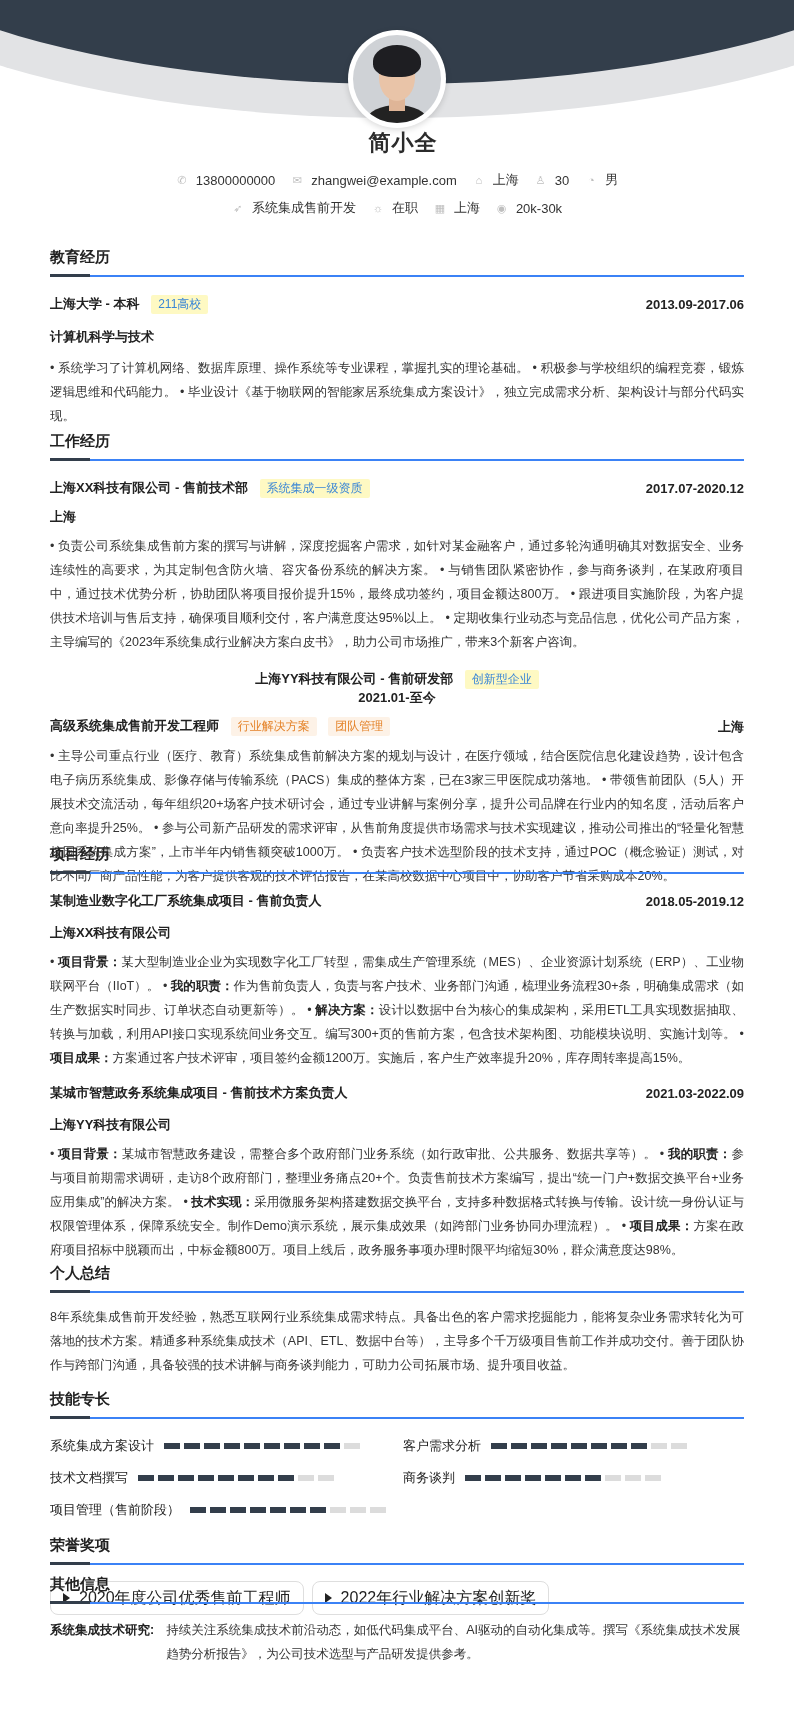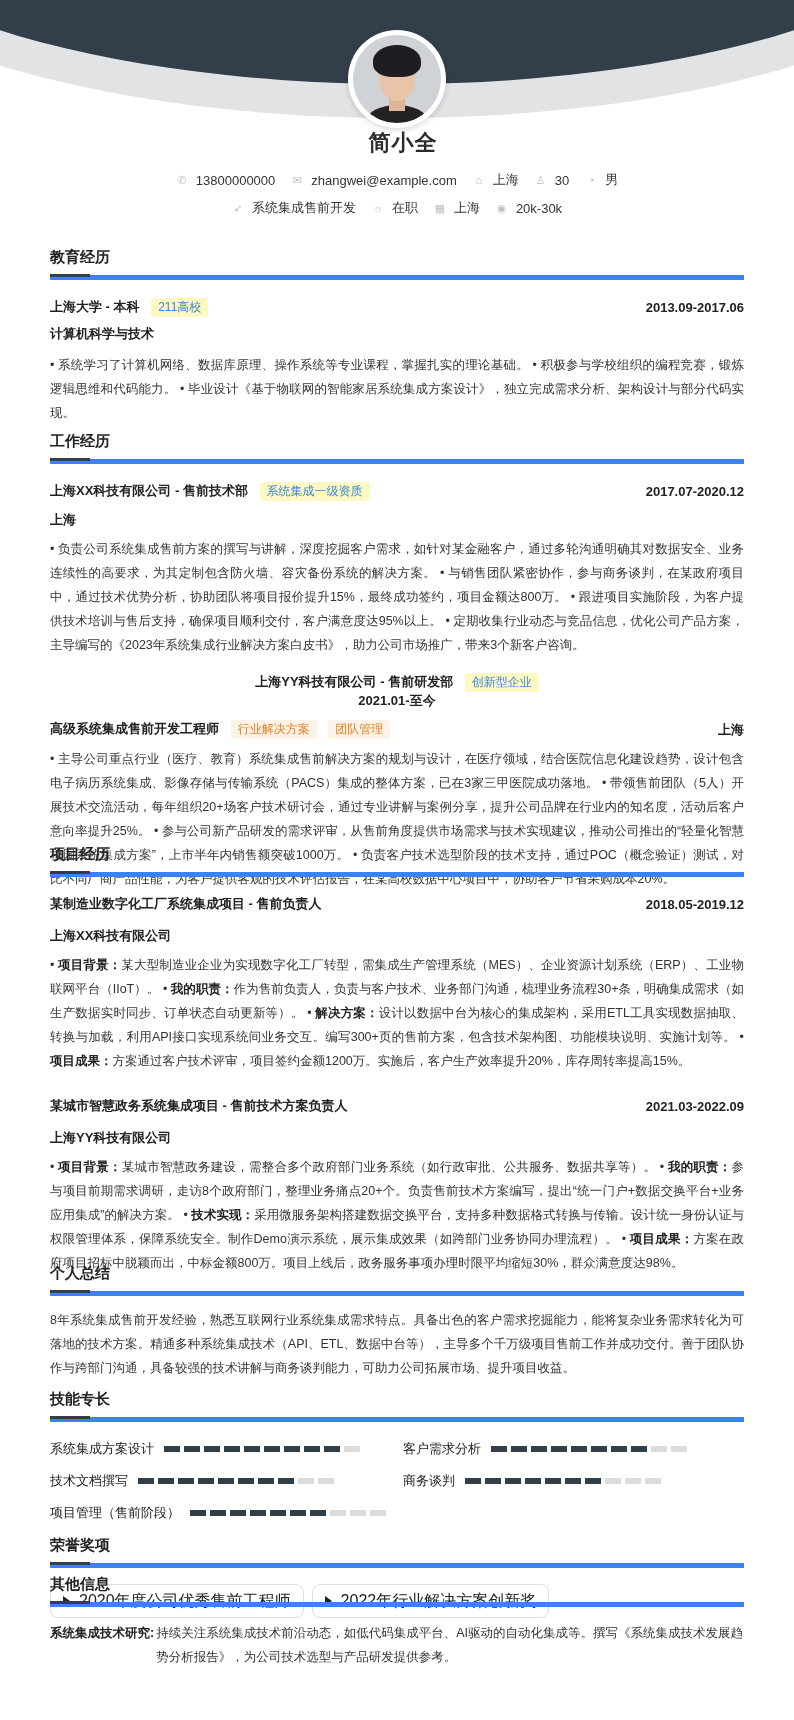--- a/index.html
+++ b/index.html
@@ -19,21 +19,21 @@
 
   .name { position: absolute; top: 128px; left: 0; width: 724px; text-align: center; font-size: 22px; font-weight: bold; color: #2b2b2b; letter-spacing: 1px; margin-left: 41px; }
 
   .info-row { position: absolute; left: 0; width: 794px; display: flex; justify-content: center; align-items: center; font-size: 13px; color: #333; }
   .info-row.r1 { top: 171px; }
   .info-row.r2 { top: 199px; }
   .info-item { display: flex; align-items: center; margin: 0 8px; }
   .ico { display: inline-block; width: 12px; height: 12px; margin-right: 8px; color: #bfbfbf; font-size: 11px; line-height: 12px; text-align: center; }
 
   .section { position: absolute; left: 50px; width: 694px; }
-  .sec-title { font-size: 15px; font-weight: bold; color: #222; padding-bottom: 8px; position: relative; border-bottom: 5px solid #3b82f6; }
+  .sec-title { font-size: 15px; font-weight: bold; color: #222; padding-bottom: 8px; position: relative; border-bottom: 2px solid #3b82f6; }
   .sec-title::after { content: ""; position: absolute; left: 0; bottom: -2px; width: 40px; height: 3px; background: #333e4b; }
 
   .row { display: flex; justify-content: space-between; align-items: center; font-size: 13px; }
   .bold { font-weight: bold; color: #222; }
   .tag { display: inline-block; font-size: 12px; padding: 1px 7px; margin-left: 8px; border-radius: 2px; font-weight: normal; }
   .tag.blue { background: #fef9c3; color: #3a86d6; }
   .tag.orange { background: #fdf2e7; color: #e4832a; }
   .para { font-size: 12.5px; line-height: 24px; color: #333; text-align: justify; }
   .para b { color: #222; }
 
@@ -42,21 +42,21 @@
   .skill-bars { display: flex; margin-left: 10px; }
   .seg { width: 16px; height: 6px; margin-right: 4px; background: #333e4b; }
   .seg.off { background: #dcdcdc; }
 
   .awards { display: flex; }
   .award { display: flex; align-items: center; border: 1px solid #dedede; border-radius: 8px; padding: 16px 12px; height: 16px; margin-right: 8px; font-size: 16px; color: #222; background: #fff; }
   .tri { width: 0; height: 0; border-top: 5px solid transparent; border-bottom: 5px solid transparent; border-left: 7px solid #222; margin-right: 9px; }
 
   .other { display: flex; font-size: 12.5px; line-height: 24px; }
   .other-label { font-weight: bold; white-space: nowrap; color: #222; }
-  .other-val { color: #333; margin-left: 2px; }
+  .other-val { color: #333; margin-left: 12px; }
 </style>
 </head>
 <body>
 
 <div class="header-bg">
   <div class="header-band"></div>
   <div class="header-dark"></div>
 </div>
 
 <div class="avatar">
@@ -114,21 +114,21 @@
 
 <div class="section" style="top:248px;">
   <div class="sec-title">教育经历</div>
   <div class="row" style="margin-top:18px;">
     <div>
       <span class="bold">上海大学 - 本科</span>
       <span class="tag blue">211高校</span>
     </div>
     <span class="bold">2013.09-2017.06</span>
   </div>
-  <div class="row" style="margin-top:8px;align-items:center;">
+  <div class="row" style="margin-top:14px;align-items:center;">
     <span class="bold">计算机科学与技术</span>
   </div>
   <div class="para" style="margin-top:10px;">• 系统学习了计算机网络、数据库原理、操作系统等专业课程，掌握扎实的理论基础。 • 积极参与学校组织的编程竞赛，锻炼逻辑思维和代码能力。 • 毕业设计《基于物联网的智能家居系统集成方案设计》，独立完成需求分析、架构设计与部分代码实现。</div>
 </div>
 
 <div class="section" style="top:432px;">
   <div class="sec-title">工作经历</div>
 
   <div class="row" style="margin-top:18px;gap:28px;">
     <div>
@@ -165,21 +165,21 @@
 
   <div class="row" style="margin-top:18px;">
     <span class="bold">某制造业数字化工厂系统集成项目 - 售前负责人</span>
     <span class="bold">2018.05-2019.12</span>
   </div>
   <div class="row" style="margin-top:14px;">
     <span class="bold">上海XX科技有限公司</span>
   </div>
   <div class="para" style="margin-top:8px;">• <b>项目背景</b><b>：</b><span>某大型制造业企业为实现数字化工厂转型，需集成生产管理系统（MES）、企业资源计划系统（ERP）、工业物联网平台（IIoT）。</span> • <b>我的职责</b><b>：</b><span>作为售前负责人，负责与客户技术、业务部门沟通，梳理业务流程30+条，明确集成需求（如生产数据实时同步、订单状态自动更新等）。</span> • <b>解决方案</b><b>：</b><span>设计以数据中台为核心的集成架构，采用ETL工具实现数据抽取、转换与加载，利用API接口实现系统间业务交互。编写300+页的售前方案，包含技术架构图、功能模块说明、实施计划等。</span> • <b>项目成果</b><b>：</b><span>方案通过客户技术评审，项目签约金额1200万。实施后，客户生产效率提升20%，库存周转率提高15%。</span></div>
 
-  <div class="row" style="margin-top:24px;gap:20px;">
+  <div class="row" style="margin-top:14px;gap:20px;">
     <span class="bold">某城市智慧政务系统集成项目 - 售前技术方案负责人</span>
     <span class="bold">2021.03-2022.09</span>
   </div>
   <div class="row" style="margin-top:14px;">
     <span class="bold">上海YY科技有限公司</span>
   </div>
   <div class="para" style="margin-top:8px;">• <b>项目背景</b><b>：</b><span>某城市智慧政务建设，需整合多个政府部门业务系统（如行政审批、公共服务、数据共享等）。</span> • <b>我的职责</b><b>：</b><span>参与项目前期需求调研，走访8个政府部门，整理业务痛点20+个。负责售前技术方案编写，提出“统一门户+数据交换平台+业务应用集成”的解决方案。</span> • <b>技术实现</b><b>：</b><span>采用微服务架构搭建数据交换平台，支持多种数据格式转换与传输。设计统一身份认证与权限管理体系，保障系统安全。制作Demo演示系统，展示集成效果（如跨部门业务协同办理流程）。</span> • <b>项目成果</b><b>：</b><span>方案在政府项目招标中脱颖而出，中标金额800万。项目上线后，政务服务事项办理时限平均缩短30%，群众满意度达98%。</span></div>
 </div>
 
 <div class="section" style="top:1264px;">

